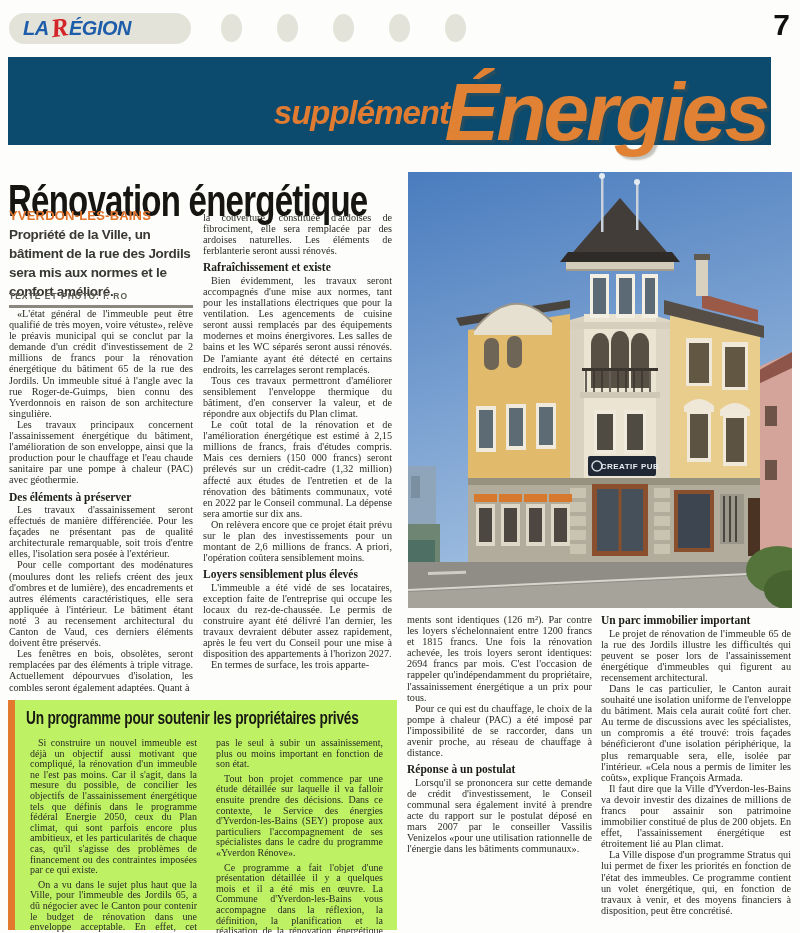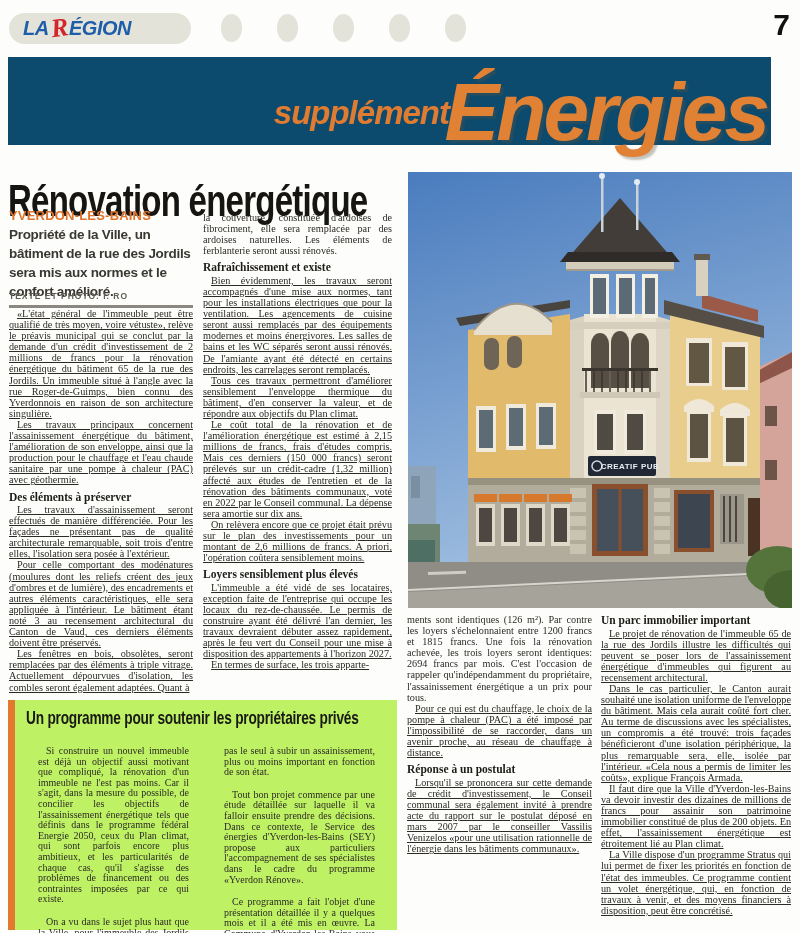--- a/index.html
+++ b/index.html
@@ -29,39 +29,39 @@
             letter-spacing:-1px;white-space:nowrap;transform:scaleX(0.75);transform-origin:left;}
   .lead{position:absolute;left:9px;top:206px;width:188px;font:bold 13.5px/19px "Liberation Sans",sans-serif;
         color:#3a3832;letter-spacing:-0.3px;}
   .loc{color:#e0742c;font-size:13px;letter-spacing:0.2px;}
   .byline{position:absolute;left:9px;top:291px;width:184px;font:600 8.5px "Liberation Sans",sans-serif;
           color:#5e5c55;letter-spacing:1px;padding-bottom:4px;border-bottom:3px solid #8a887f;}
 
   
   .col{position:absolute;overflow:hidden;}
   .col p{margin:0;text-align:justify;font-size:10.2px;line-height:11.1px;color:#2c2a25;}
-  .col p.ind{text-indent:8px;text-decoration:underline;}
+  .col p.ind{text-indent:8px;}
   .col h3{margin:5px 0 1px;font:bold 11.5px/12.5px "Liberation Serif",serif;color:#1d1c18;}
   .col1{left:9px;top:308px;width:184px;height:388px;}
   .col2{left:203px;top:212px;width:189px;height:482px;}
   .col3{left:407px;top:614px;width:185px;height:318px;}
   .col4{left:601px;top:614px;width:190px;height:318px;}
 
   
   .photo{position:absolute;left:408px;top:172px;width:384px;height:436px;margin:0;}
   .photo svg{display:block;width:100%;height:100%;}
 
   
   .infobox{position:absolute;left:8px;top:700px;width:389px;height:230px;background:#bef264;
            border-left:7px solid #e2792f;box-sizing:border-box;padding:7px 10px 6px 11px;}
   .infobox h2{margin:0 0 5px;font:900 19px/22px "Liberation Sans",sans-serif;color:#191914;
               white-space:nowrap;transform:scaleX(0.72);transform-origin:left;letter-spacing:-0.3px;}
   .boxcols{display:flex;gap:11px;}
   .bcol{width:50%;}
-  .bcol p{margin:12px;text-align:justify;font-size:10px;line-height:10.6px;color:#2c2a25;}
+  .bcol p{margin:4px;text-align:justify;font-size:10px;line-height:10.6px;color:#2c2a25;}
   .bcol p.ind{text-indent:8px;}
   .sig{font:bold 8.5px "Liberation Sans",sans-serif;color:#1c1b17;}
   .sigdot{color:#d3262a;font-weight:bold;}
 </style>
 </head>
 <body>
 
 <div class="sheet">
 
   <header>

